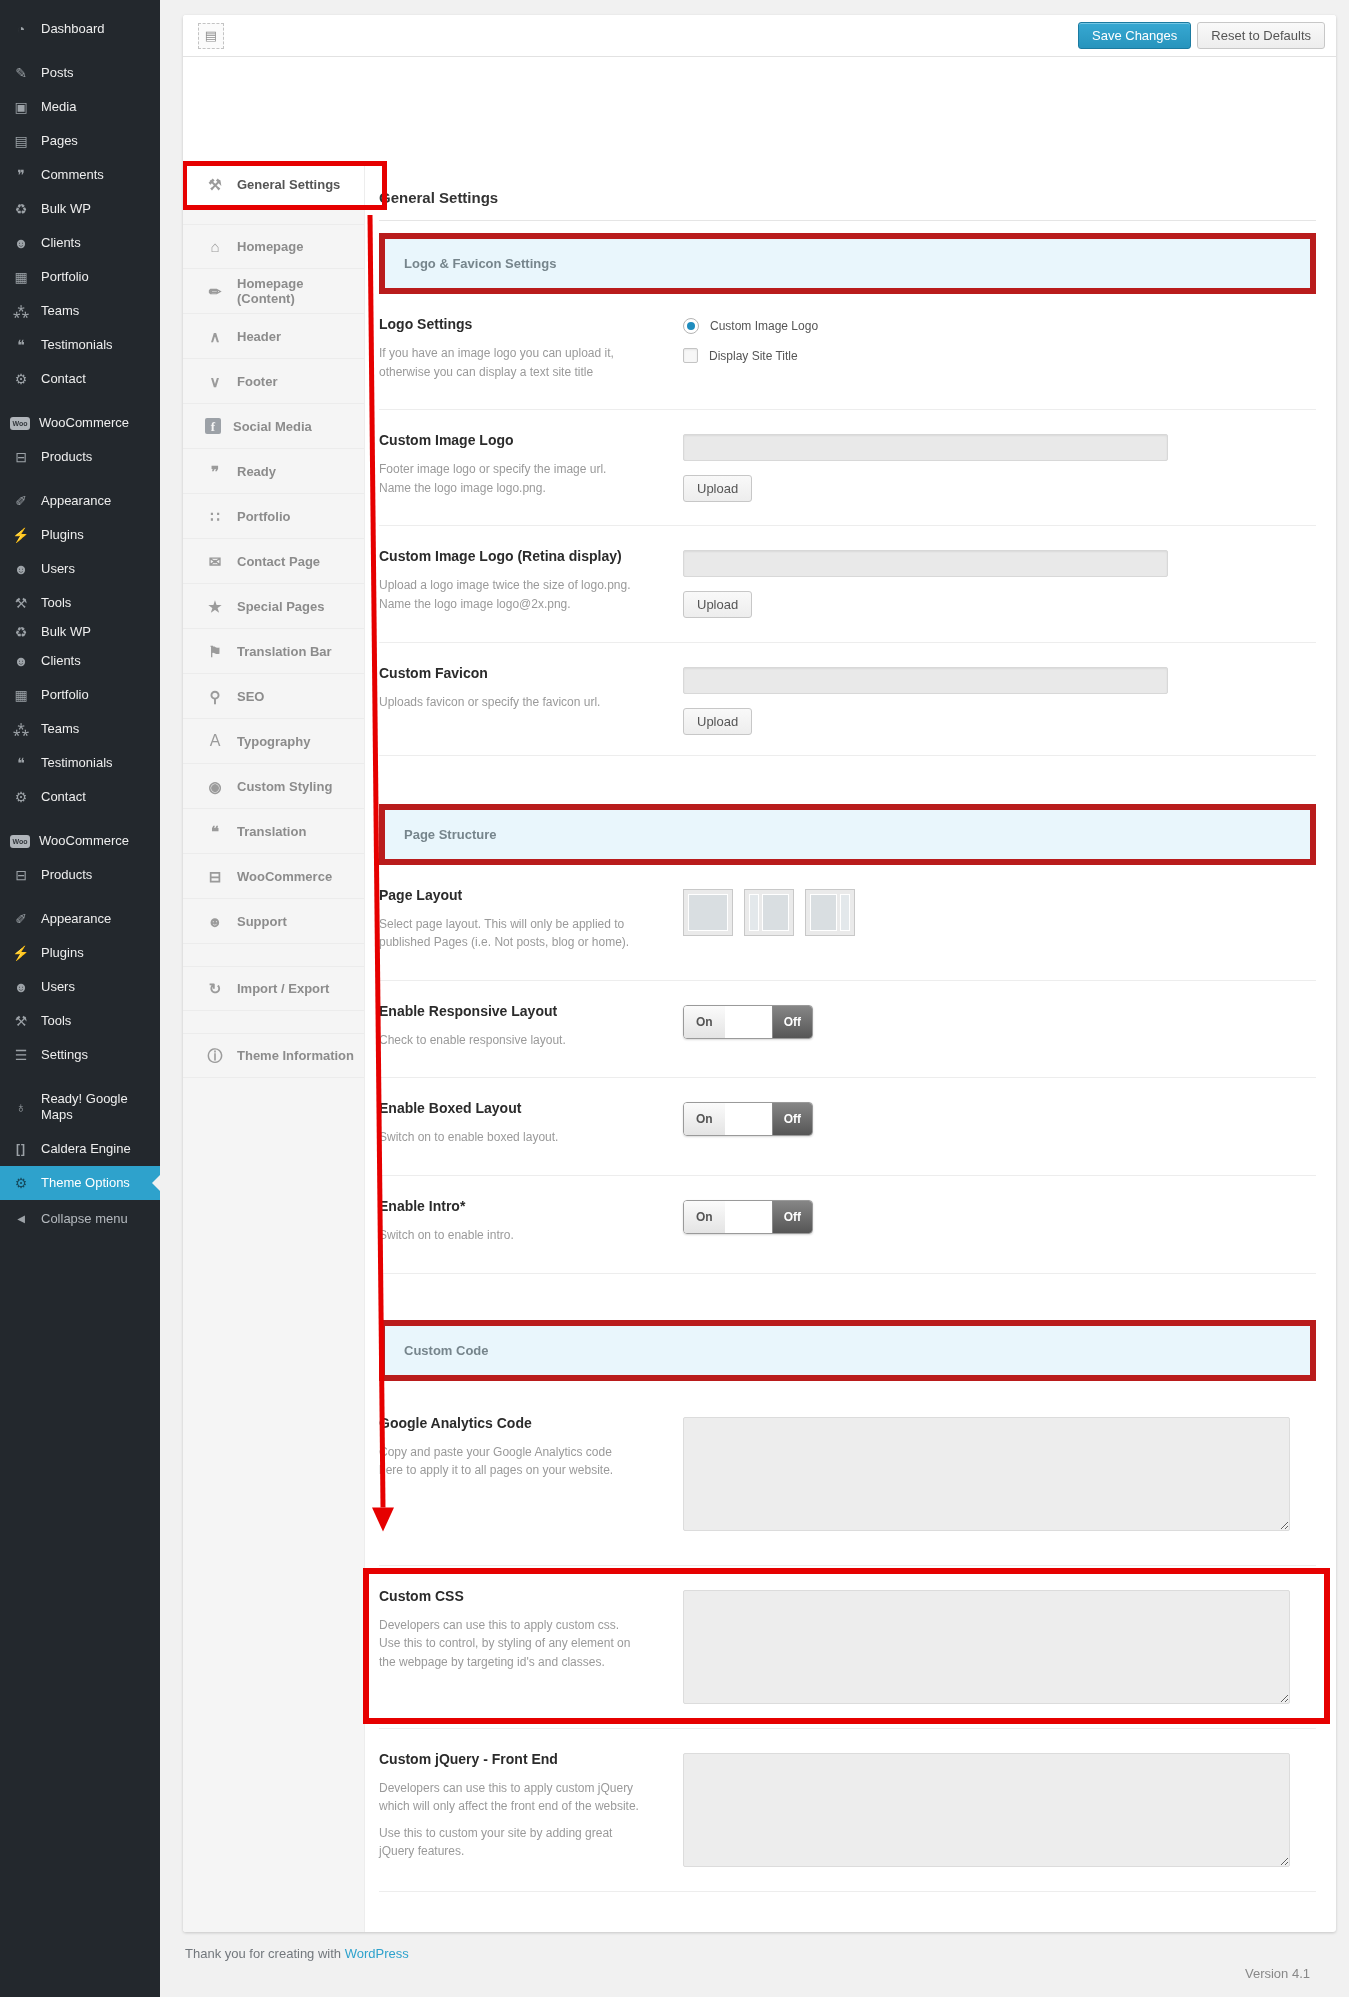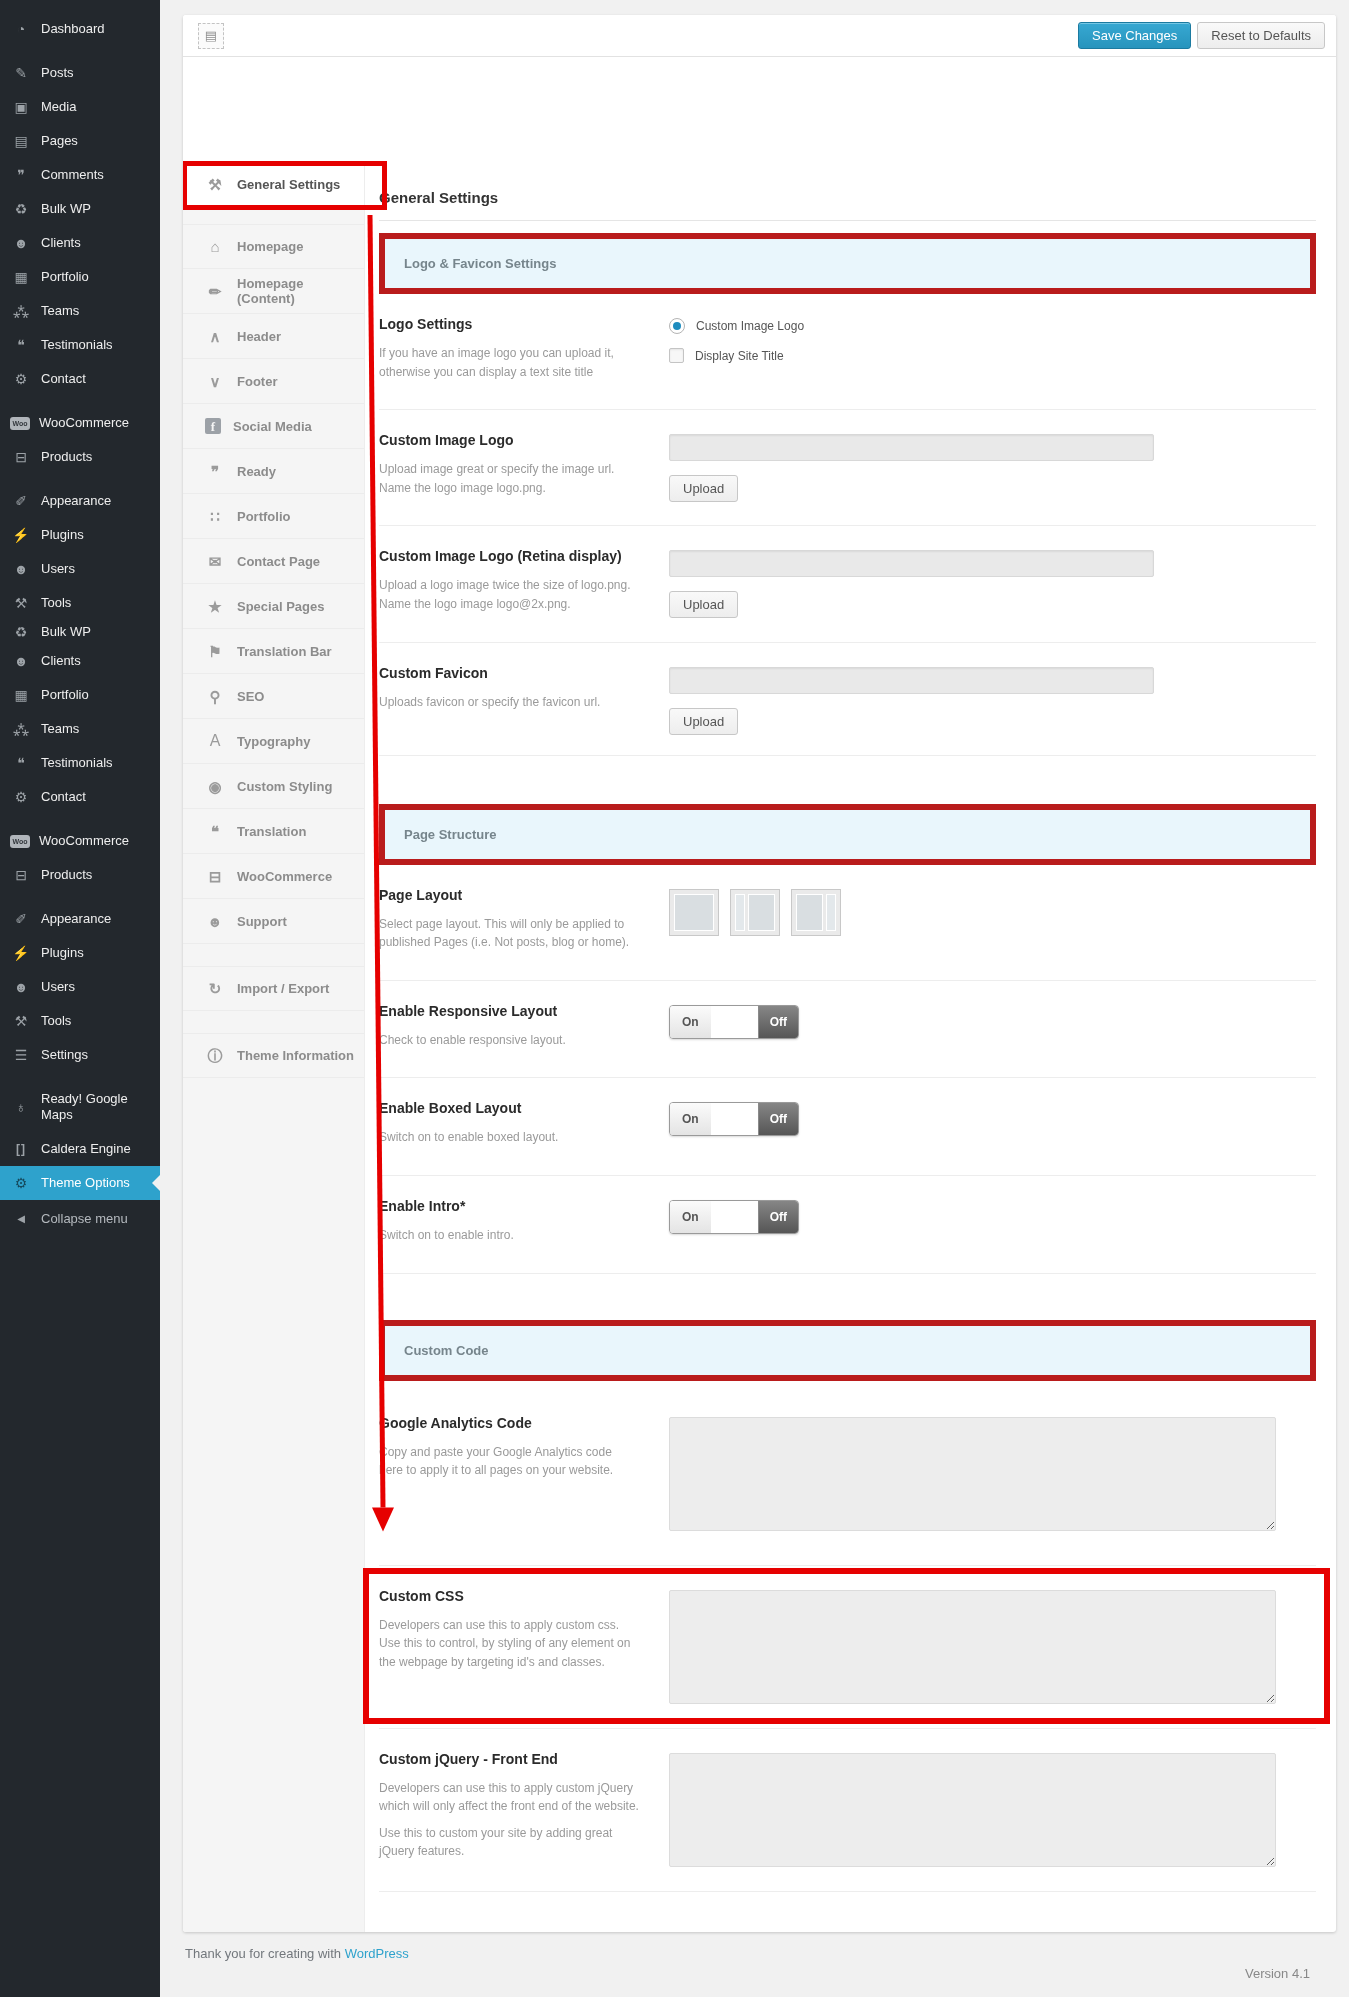--- a/index.html
+++ b/index.html
@@ -107,21 +107,21 @@
   .page-title {
     margin:0; padding:14px 0; font-size:15px; font-weight:bold; color:#333;
     border-bottom:1px solid #e5e5e5;
   }
   .section-head {
     margin-top:12px; padding:17px 19px; background:#e9f6fc; border:6px solid #b91c1c;
     color:#76858c; font-size:13px; font-weight:bold;
   }
   .section-head.s2 { margin-top:48px; }
   .section-head.s3 { margin-top:46px; }
-  .row { display:flex; padding:22px 0 20px; border-bottom:1px solid #ededed; }
+  .row { display:flex; padding:22px 0 20px; border-bottom:1px solid #ededed;gap:14px; }
   .row.tall { padding-top:34px; padding-bottom:30px; }
   .row-left { flex:0 0 290px; padding-right:30px; }
   .row-left h3 { margin:0 0 12px; font-size:14px; color:#2b2b2b; }
   .desc { margin:0 0 8px; font-size:12px; color:#9a9a9a; line-height:1.55; }
   .row-right { flex:1; padding-top:2px; }
   .choice { display:flex; align-items:center; margin-bottom:14px; font-size:12px; color:#555; cursor:pointer; }
   .choice .txt { margin-left:11px; }
   .radio {
     width:16px; height:16px; border-radius:50%; border:1px solid #b4b4b4; background:#fff;
     display:inline-flex; align-items:center; justify-content:center;
@@ -470,21 +470,21 @@
             <label class="choice" data-name="display-site-title-option">
               <span class="checkbox" data-name="display-site-title-checkbox"></span>
               <span class="txt" data-name="checkbox-label">Display Site Title</span>
             </label>
           </div>
         </div>
 
         <div class="row" data-name="custom-image-logo-row">
           <div class="row-left" data-name="row-label-column">
             <h3 data-name="row-title">Custom Image Logo</h3>
-            <p class="desc" data-name="row-description">Upload image great or specify the image url. Name the logo image logo.png.</p>
+            <p class="desc" data-name="row-description">Footer image logo or specify the image url. Name the logo image logo.png.</p>
           </div>
           <div class="row-right" data-name="row-control-column">
             <input type="text" class="text-input" data-name="custom-image-logo-input" style="">
             <button class="btn upload-btn" data-name="upload-logo-button">Upload</button>
           </div>
         </div>
 
         <div class="row" data-name="retina-logo-row">
           <div class="row-left" data-name="row-label-column">
             <h3 data-name="row-title">Custom Image Logo (Retina display)</h3>

